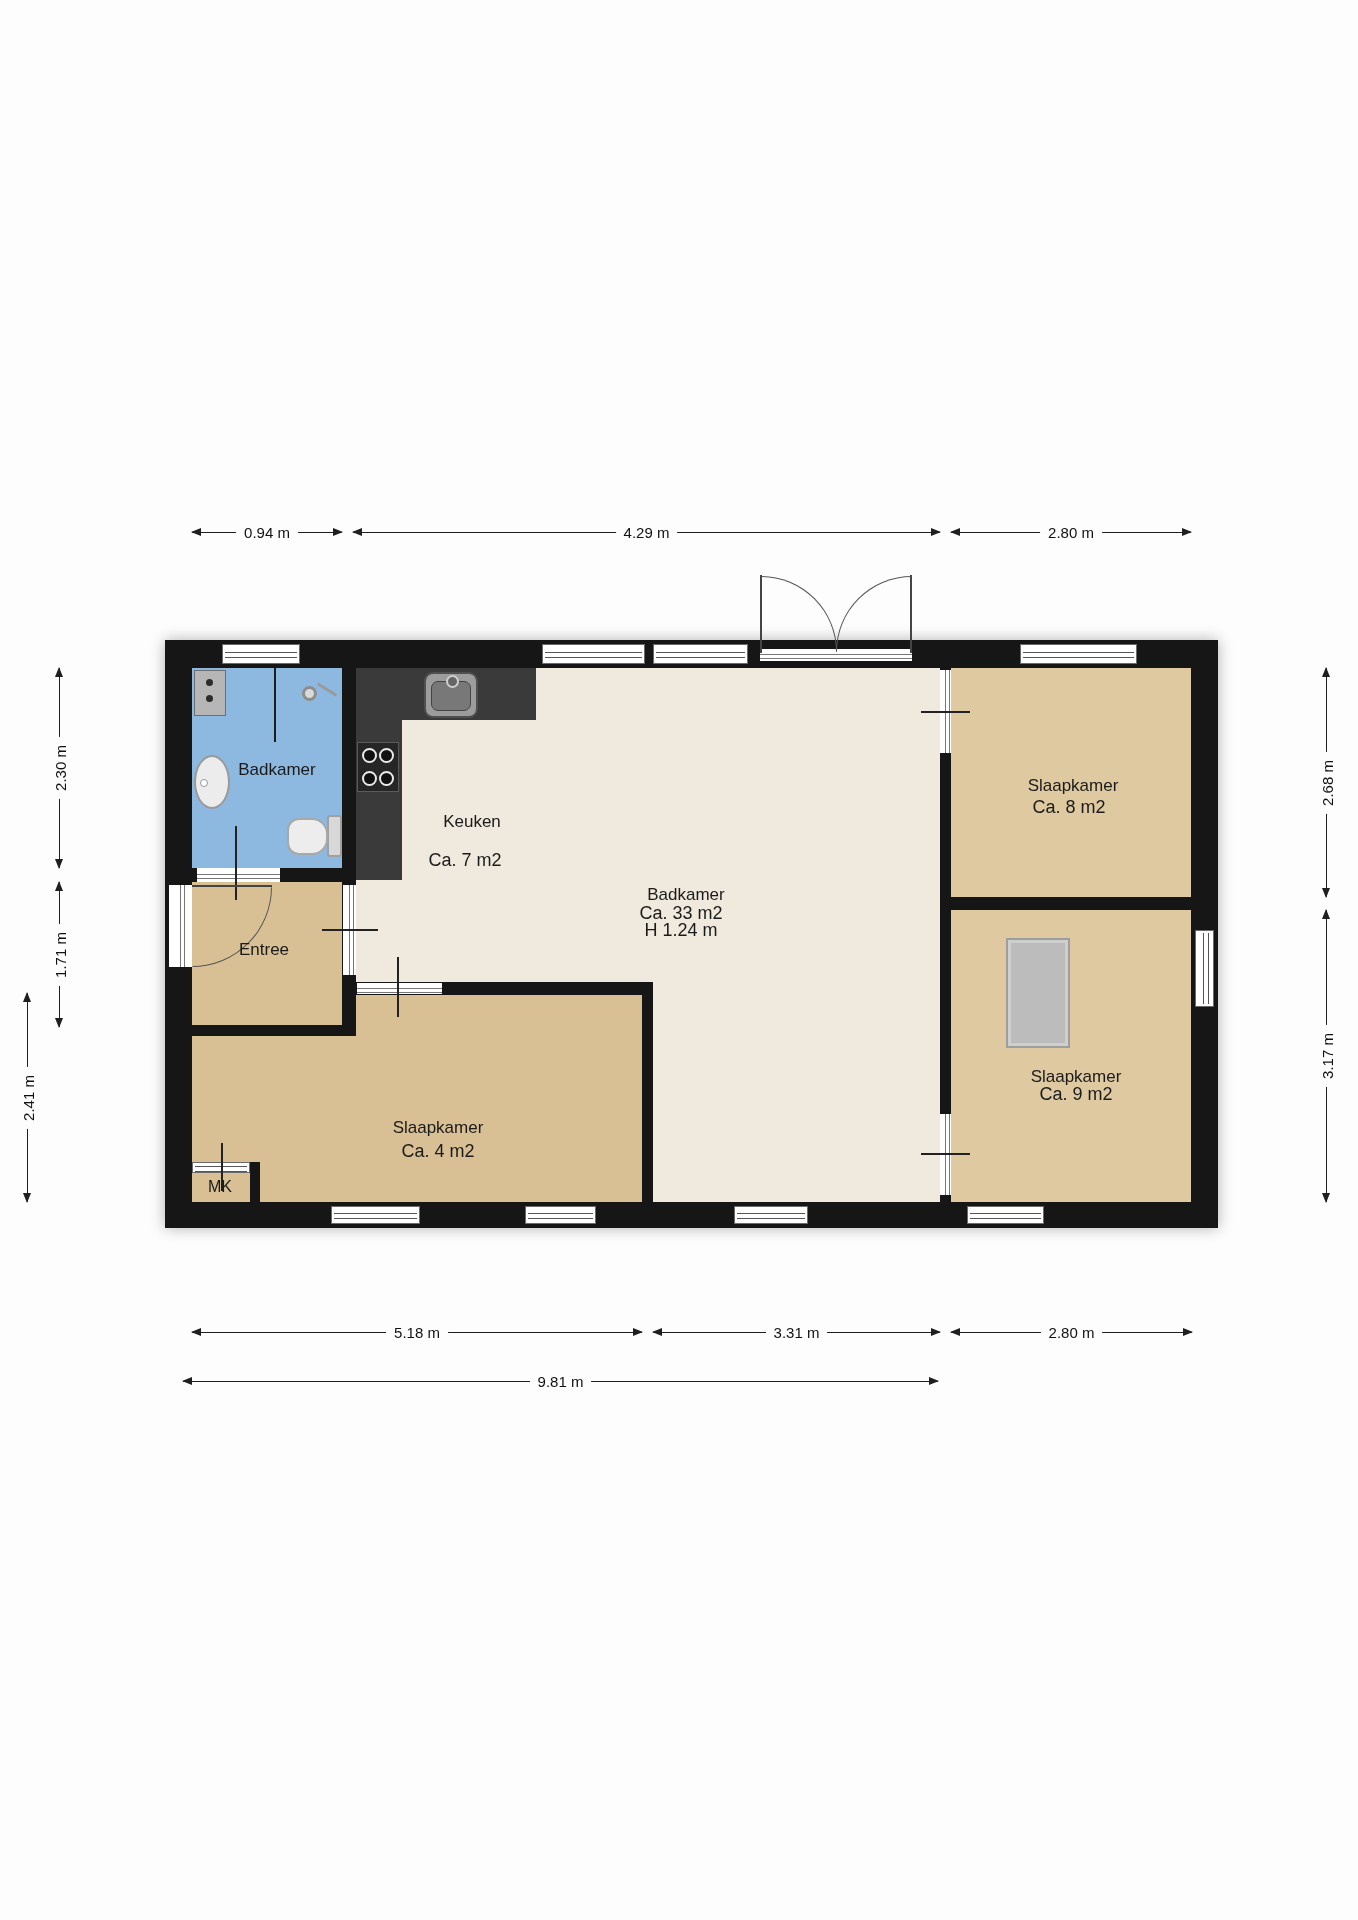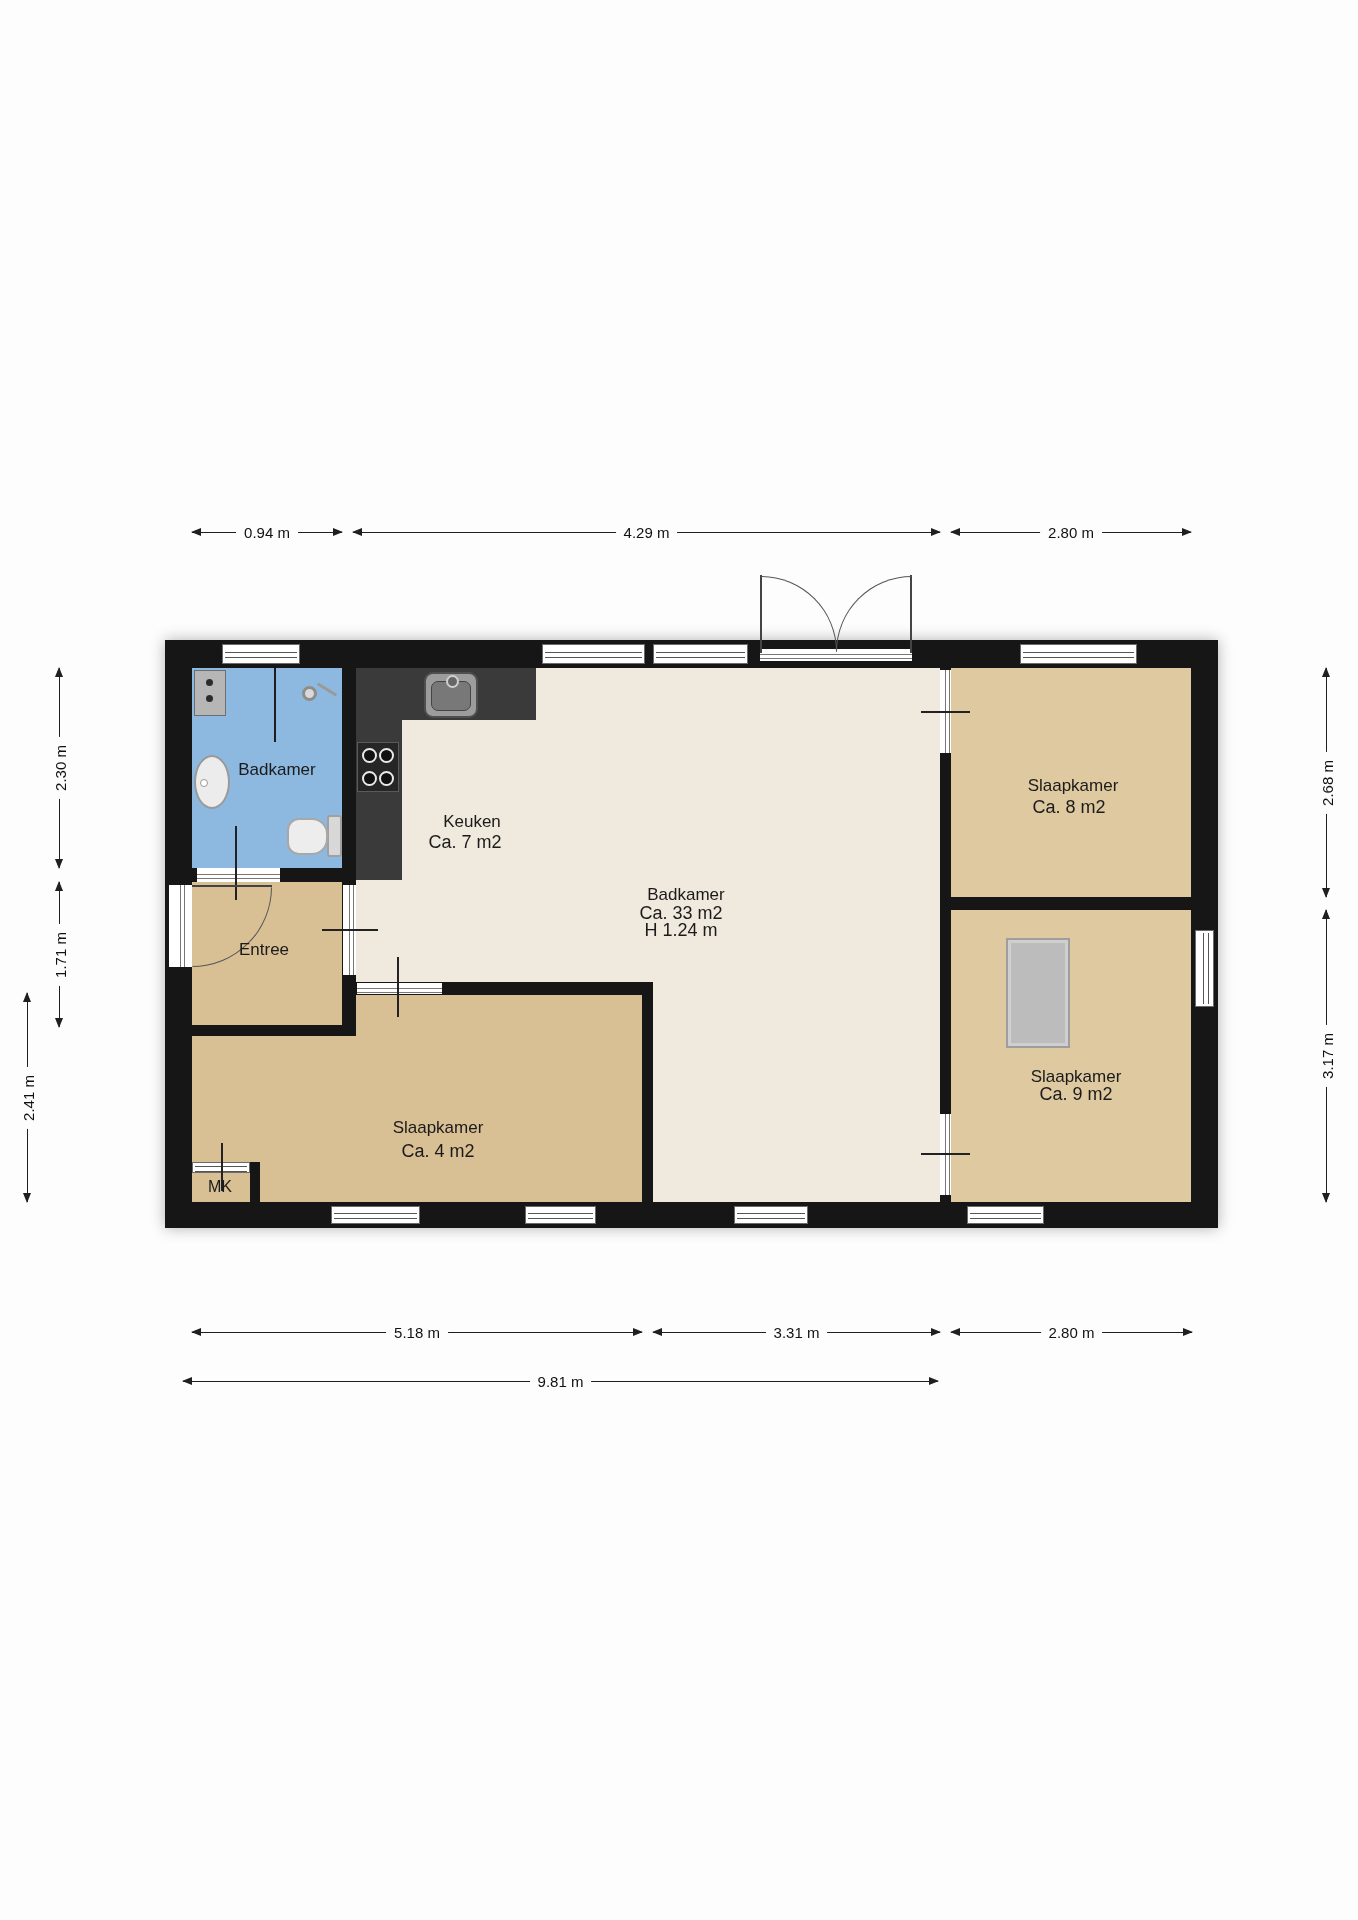--- a/index.html
+++ b/index.html
@@ -165,21 +165,21 @@
     <i></i>
   </div>
   <div class="toilettank" style="left:327px;top:815px;width:15px;height:42px;"></div>
   <div class="toiletbowl" style="left:287px;top:818px;width:41px;height:37px;"></div>
 
   <div class="closet" style="left:1006px;top:938px;width:64px;height:110px;"></div>
 
   <div class="rlabel" style="left:277px;top:770px;">Badkamer</div>
 
   <div class="rlabel" style="left:472px;top:822px;">Keuken</div>
-  <div class="rsub" style="left:465px;top:842px;">Ca. 7 m2</div>
+  <div class="rsub" style="left:465px;top:860px;">Ca. 7 m2</div>
 
   <div class="rlabel" style="left:686px;top:895px;">Badkamer</div>
   <div class="rsub" style="left:681px;top:913px;">Ca. 33 m2</div>
   <div class="rsub" style="left:681px;top:930px;">H 1.24 m</div>
 
   <div class="rlabel" style="left:264px;top:950px;">Entree</div>
 
   <div class="rlabel" style="left:438px;top:1128px;">Slaapkamer</div>
   <div class="rsub" style="left:438px;top:1151px;">Ca. 4 m2</div>
 

